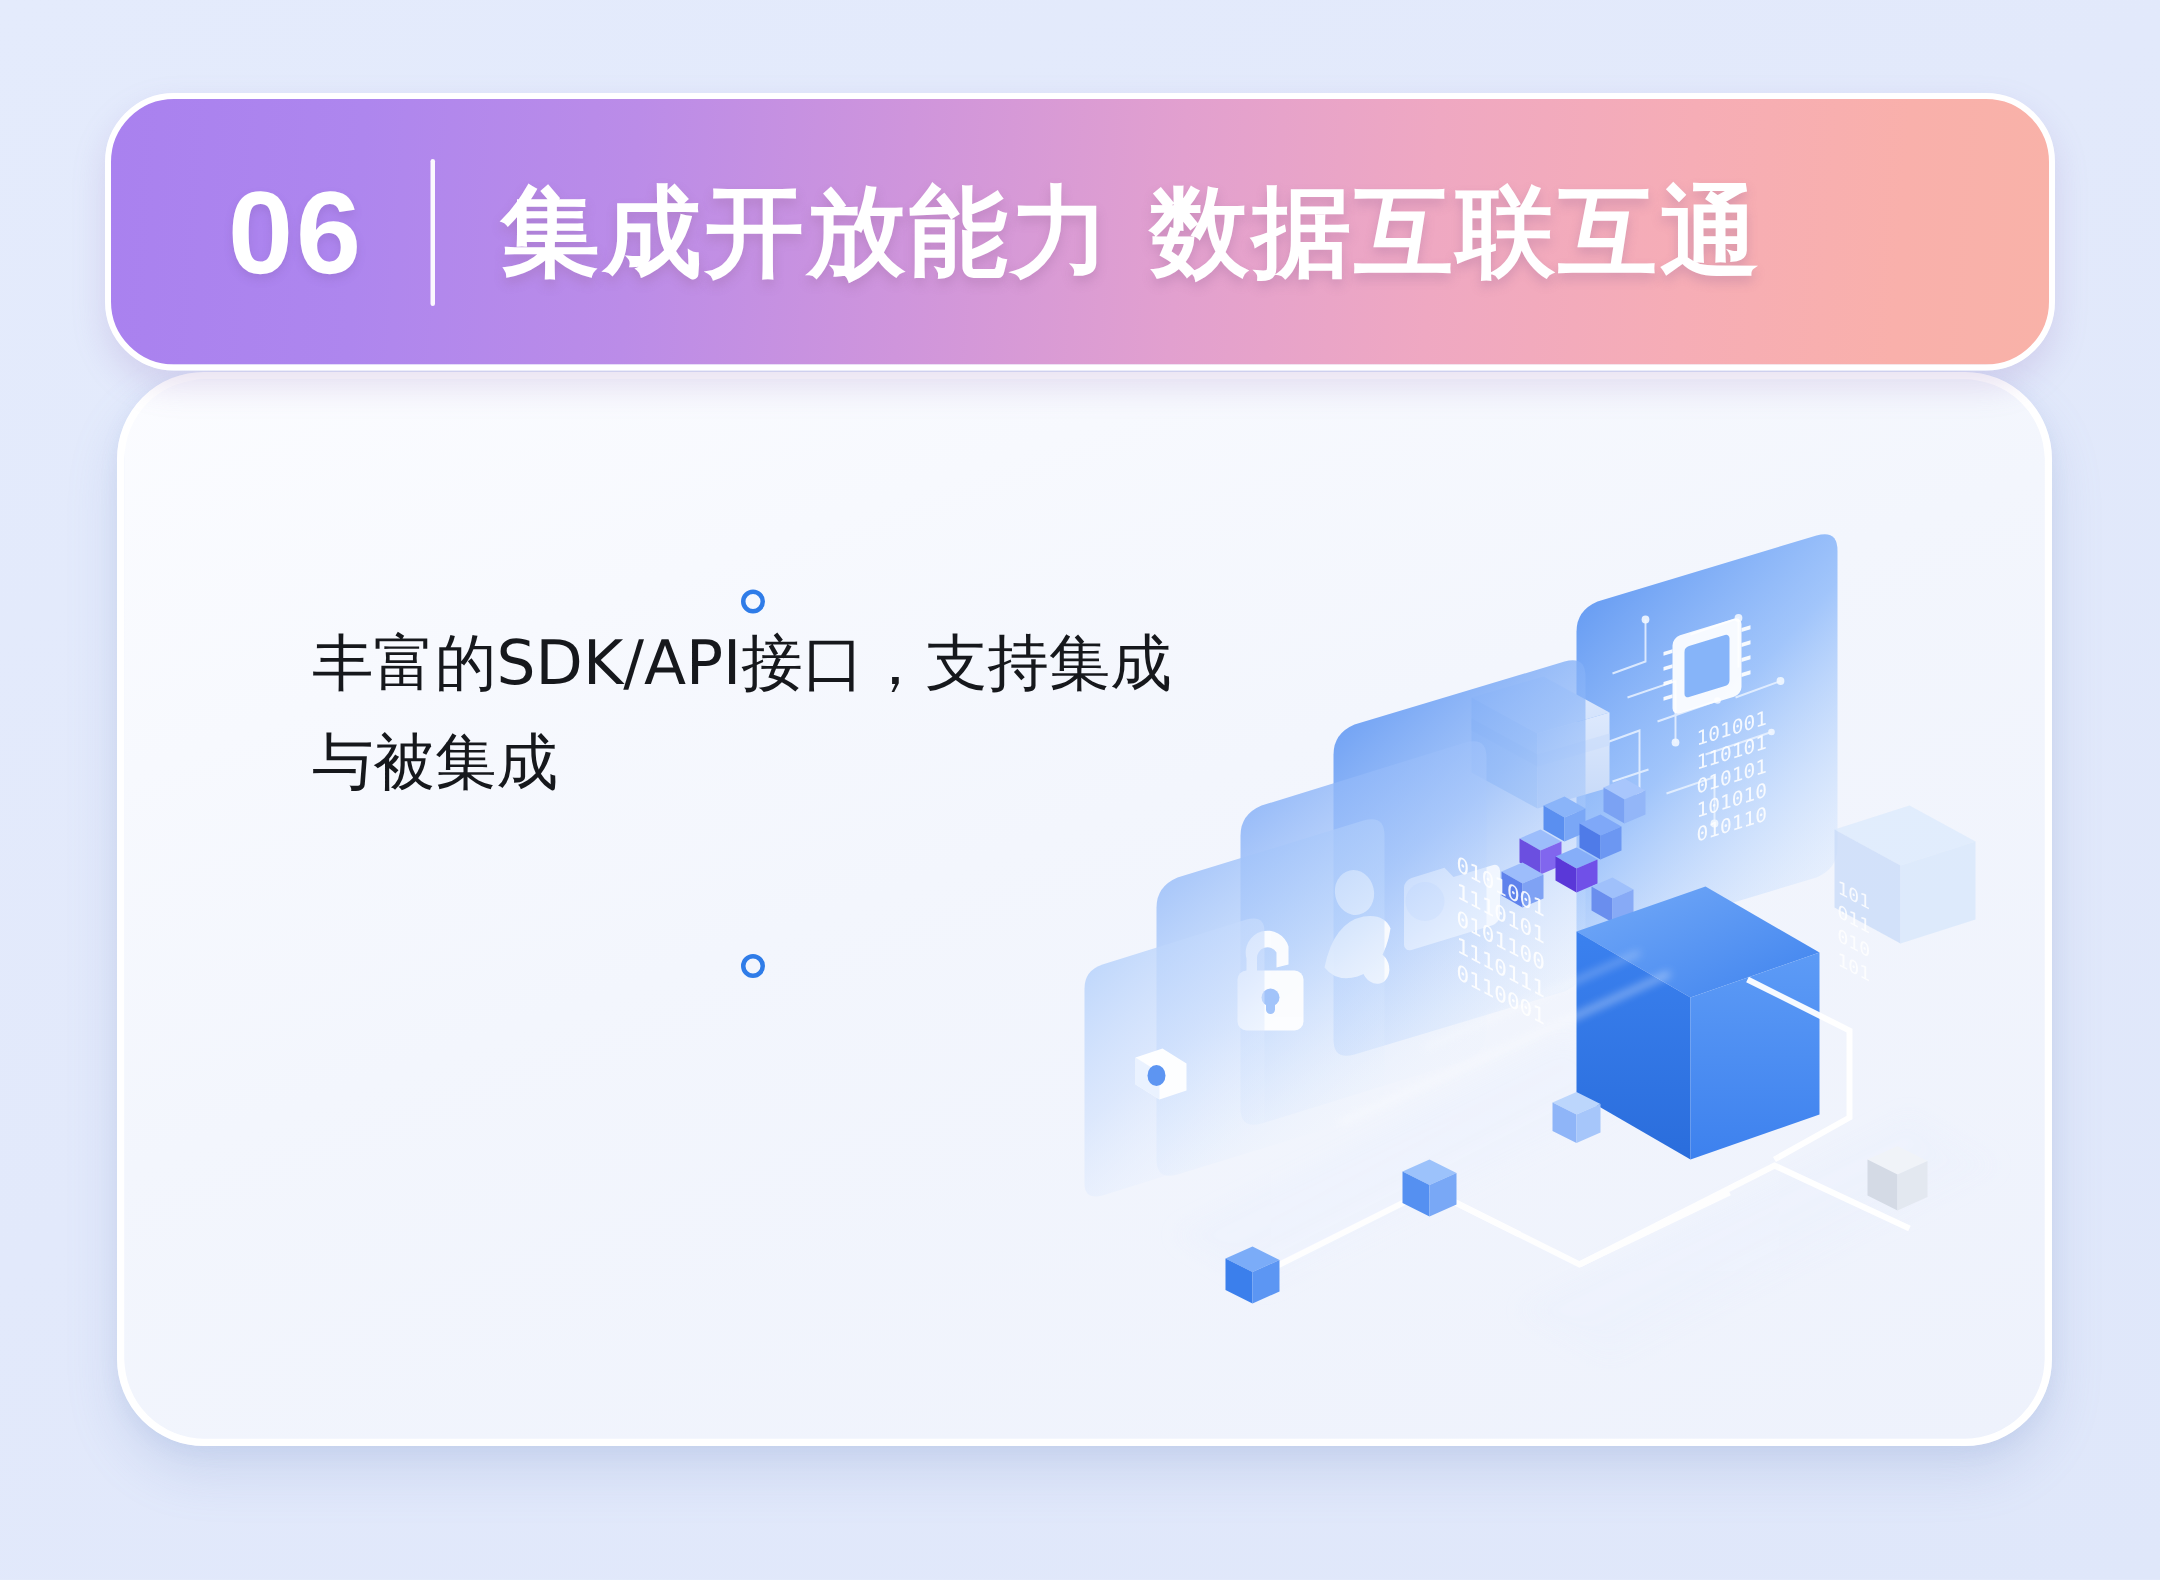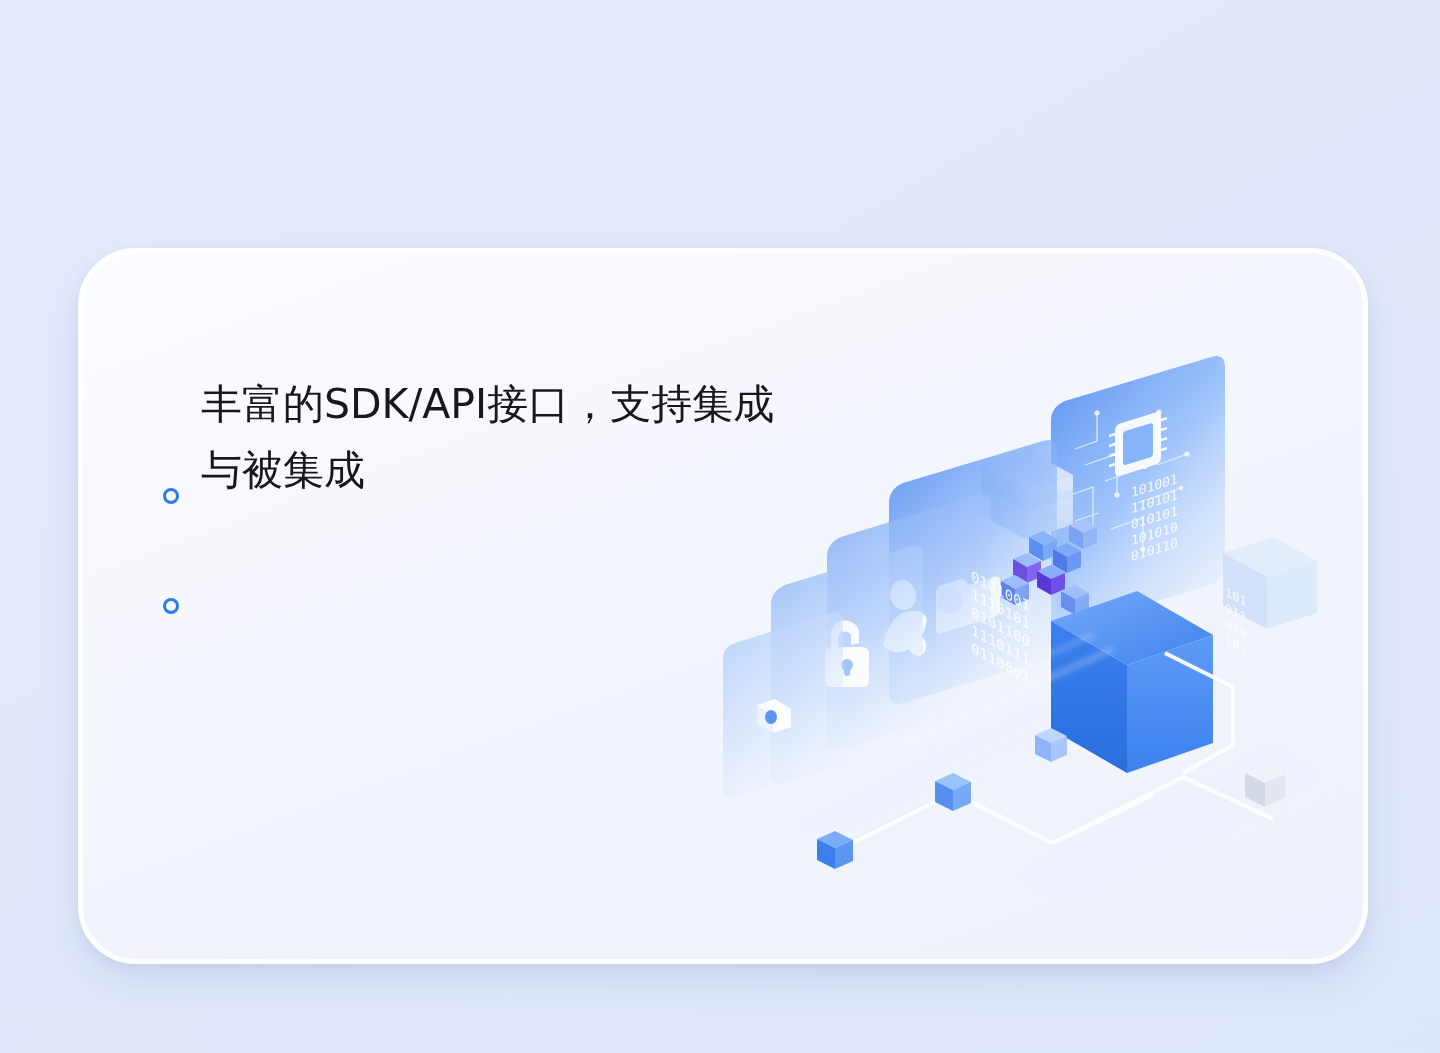--- a/index.html
+++ b/index.html
@@ -101,22 +101,23 @@
   #bullets {
     position: absolute;
     left: 80px;
     top: 118px;
     width: 700px;
     z-index: 3;
   }
 
   .bullet-row {
     display: flex;
-    align-items: flex-end;
+    align-items: center;
     margin-bottom: 72px;
+    flex-direction: column;
   }
 
   .bullet-marker {
     flex: 0 0 auto;
     width: 16px;
     height: 16px;
     border: 3px solid #2f7ce8;
     border-radius: 50%;
     box-sizing: border-box;
     margin-top: 22px;
@@ -433,14 +434,19 @@
 
         <g opacity="0.55" filter="url(#soft2)">
           <path d="M180,396 L400,296" stroke="#ffffff" stroke-width="3" fill="none"></path>
           <path d="M236,346 L380,282" stroke="#ffffff" stroke-width="2" fill="none"></path>
         </g>
       </svg>
     </div>
 
   </div>
 
+  <div id="banner">
+    <span id="banner-num">06</span>
+    <span id="banner-divider"></span>
+    <span id="banner-title">集成开放能力  数据互联互通</span>
+  </div>
 
 </div>
 
 </body></html>

